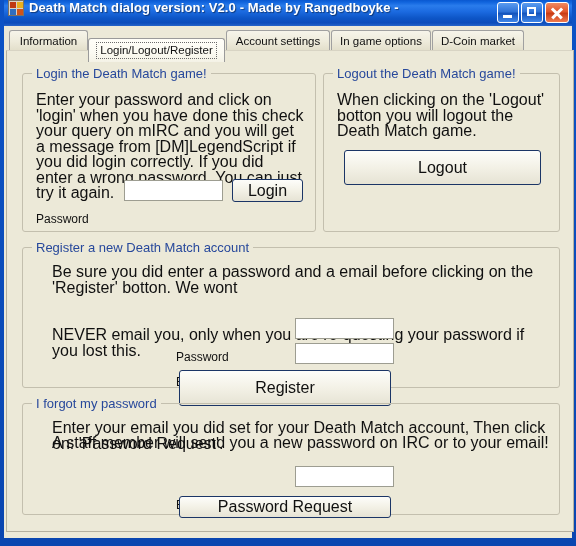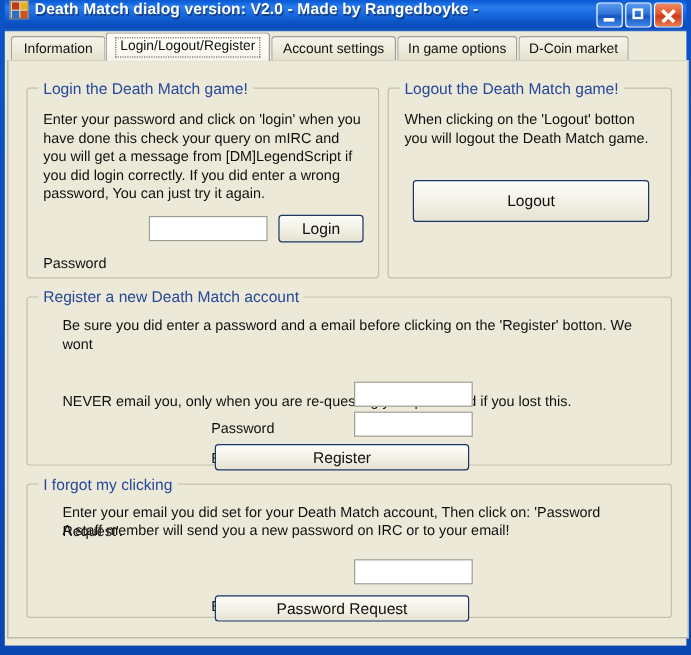--- a/index.html
+++ b/index.html
@@ -145,21 +145,21 @@
     box-sizing: border-box;
     display: flex;
     align-items: center;
     justify-content: center;
     font-size: 11.5px;
     color: #101010;
     cursor: default;
     white-space: nowrap;
   }
   .tab.active {
-    top: 1px;
+    top: 12px;
     height: 24px;
     background: linear-gradient(to bottom, #fffef8 0%, #fbfaf2 60%, #f4f2e6 100%);
     border-color: #9a9a9a;
     z-index: 5;
   }
   .tab.active .tab-label {
     border: 1px dotted #6b6b6b;
     padding: 1px 3px 2px 3px;
   }
   .tab .tab-label { padding: 0 2px; }
@@ -191,21 +191,21 @@
     left: 9px;
     padding: 0 4px;
     background: #ece9d8;
     color: #27489b;
     font-size: 13px;
     white-space: nowrap;
   }
   .body-text {
     position: absolute;
     color: #101010;
-    font-size: 12px;
+    font-size: 16px;
     line-height: 15.5px;
   }
 
   
   .label {
     position: absolute;
     font-size: 12px;
     color: #101010;
     margin-top: 28px;
   }
@@ -219,21 +219,21 @@
     color: #000000;
     font-family: "Liberation Sans", sans-serif;
     outline: none;
   }
   .btn {
     position: absolute;
     box-sizing: border-box;
     background: linear-gradient(to bottom, #fdfdfa 0%, #f3f1e6 50%, #e6e3d4 100%);
     border: 1px solid #1b3566;
     border-radius: 3px;
-    font-size: 13px;
+    font-size: 16px;
     color: #101010;
     display: flex;
     align-items: center;
     justify-content: center;
     cursor: default;
     font-family: "Liberation Sans", sans-serif;
   }
 </style>
 </head>
 <body>
@@ -298,25 +298,25 @@
         <span class="legend">Register a new Death Match account</span>
         <div class="body-text" style="left:29px; top:16px; width:500px;">Be sure you did enter a password and a email before clicking on the 'Register' botton. We wont</div>
         <div class="body-text" style="left:29px; top:31px; width:500px;margin-top:48px;">NEVER email you, only when you are re-questing your password if you lost this.</div>
 
         <span class="label" style="left:153px; top:74px;">Password</span>
         <input class="field" style="left: 272px; top: 70px; width: 99px; height: 21px;" type="password" value="">
 
         <span class="label" style="left:153px; top:99px;">Email</span>
         <input class="field" style="left: 272px; top: 95px; width: 99px; height: 21px;" type="text" value="">
 
-        <div class="btn" style="left:156px; top:122px; width:212px; height:22px;">Register</div>
+        <div class="btn" style="left:156px; top:122px; width:212px; height:36px;">Register</div>
       </div>
 
       <div class="group" style="left:15px; top:352px; width:538px; height:112px;">
-        <span class="legend">I forgot my clicking</span>
+        <span class="legend">I forgot my password</span>
         <div class="body-text" style="left:29px; top:16px; width:500px;">Enter your email you did set for your Death Match account, Then click on: 'Password Request'.</div>
         <div class="body-text" style="left:29px; top:31px; width:500px;">A staff member will send you a new password on IRC or to your email!</div>
 
         <span class="label" style="left:153px; top:66px;">Email</span>
         <input class="field" style="left: 272px; top: 62px; width: 99px; height: 21px;" type="text" value="">
 
         <div class="btn" style="left:156px; top:92px; width:212px; height:22px;">Password Request</div>
       </div>
 
     </div>

